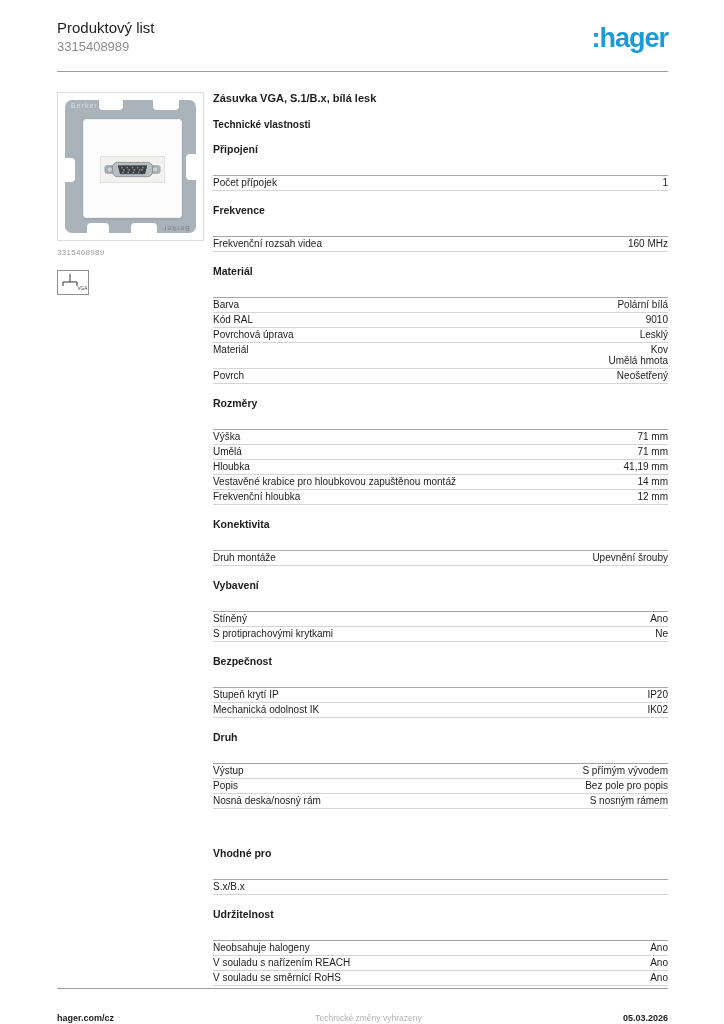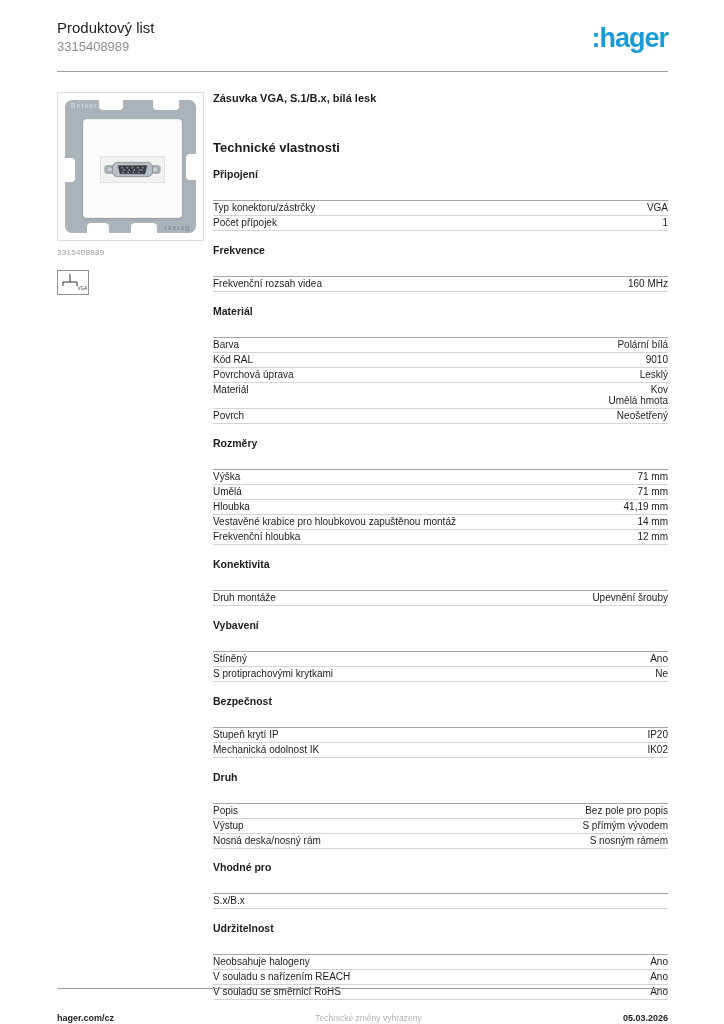--- a/index.html
+++ b/index.html
@@ -28,24 +28,24 @@
   .photo-watermark-tl{position:absolute;left:13px;top:9px;font-size:7px;color:rgba(255,255,255,0.55);letter-spacing:1px;}
   .photo-watermark-br{position:absolute;right:13px;bottom:8px;font-size:7px;color:rgba(78,90,96,0.55);letter-spacing:1px;transform:rotate(180deg);}
   .photo-plate{position:absolute;left:25px;top:26px;width:97px;height:97px;background:#fcfcfc;border:1px solid #ededec;border-radius:3px;box-shadow:0 1px 3px rgba(0,0,0,0.10);}
   .photo-recess{position:absolute;left:16px;top:36px;width:63px;height:25px;background:#f2f2f1;border:1px solid #e2e2e1;display:flex;align-items:center;justify-content:center;}
   .photo-caption{margin-top:7px;font-size:8px;color:#9b9b9b;letter-spacing:0.3px;}
   .vga-pictogram{margin-top:13px;width:32px;height:25px;border:1px solid #8f9294;box-sizing:border-box;display:flex;align-items:center;justify-content:center;background:#fff;}
 
   
   .main-col{position:absolute;left:213px;right:56px;top:92px;}
   .product-title{font-size:11px;font-weight:bold;}
-  .subtitle{font-size:13px;font-weight:bold;margin-top:36px;}
+  .subtitle{font-size:10px;font-weight:bold;margin-top:15px;}
   .section{margin-top:13px;}
   .section:first-of-type{margin-top:13px;}
-  .section.extra-gap{margin-top:12px;}
+  .section.extra-gap{margin-top:38px;}
   .section-heading{font-size:10.5px;font-weight:bold;line-height:12px;padding-bottom:20px;border-bottom:1px solid #a3a7a9;}
   .row{display:flex;justify-content:space-between;align-items:flex-start;font-size:10px;line-height:11px;padding:1px 0 2px;border-bottom:1px solid #d2d4d5;}
   .row-label{text-align:left;padding-right:12px;}
   .row-value{text-align:right;white-space:pre-line;flex-shrink:0;}
 
   
   .footer-rule{position:absolute;left:57px;right:56px;top:988px;border-top:1px solid #9d9d9d;}
   .footer{position:absolute;left:57px;right:56px;top:997px;display:flex;justify-content:space-between;align-items:baseline;font-size:9px;margin-top:16px;}
   .footer-left{font-weight:bold;color:#222;}
   .footer-center{color:#b2b2b2;font-size:8.5px;}
@@ -116,24 +116,20 @@
   </div>
 </div>
 
 <div class="main-col">
   <div class="product-title">Zásuvka VGA, S.1/B.x, bílá lesk</div>
   <div class="subtitle">Technické vlastnosti</div>
   <div>
       <div class="section">
         <div class="section-heading">Připojení</div>
         <div class="row">
-          <span class="row-label">Typ konektoru/zástrčky</span>
-          <span class="row-value">VGA</span>
-        </div>
-        <div class="row">
           <span class="row-label">Počet přípojek</span>
           <span class="row-value">1</span>
         </div>
       </div>
       <div class="section">
         <div class="section-heading">Frekvence</div>
         <div class="row">
           <span class="row-label">Frekvenční rozsah videa</span>
           <span class="row-value">160 MHz</span>
         </div>
@@ -210,26 +206,26 @@
           <span class="row-value">IP20</span>
         </div>
         <div class="row">
           <span class="row-label">Mechanická odolnost IK</span>
           <span class="row-value">IK02</span>
         </div>
       </div>
       <div class="section">
         <div class="section-heading">Druh</div>
         <div class="row">
+          <span class="row-label">Výstup</span>
+          <span class="row-value">S přímým vývodem</span>
+        </div>
+        <div class="row">
           <span class="row-label">Popis</span>
           <span class="row-value">Bez pole pro popis</span>
-        </div>
-        <div class="row">
-          <span class="row-label">Výstup</span>
-          <span class="row-value">S přímým vývodem</span>
         </div>
         <div class="row">
           <span class="row-label">Nosná deska/nosný rám</span>
           <span class="row-value">S nosným rámem</span>
         </div>
       </div>
       <div class="section extra-gap">
         <div class="section-heading">Vhodné pro</div>
         <div class="row">
           <span class="row-label">S.x/B.x</span>

